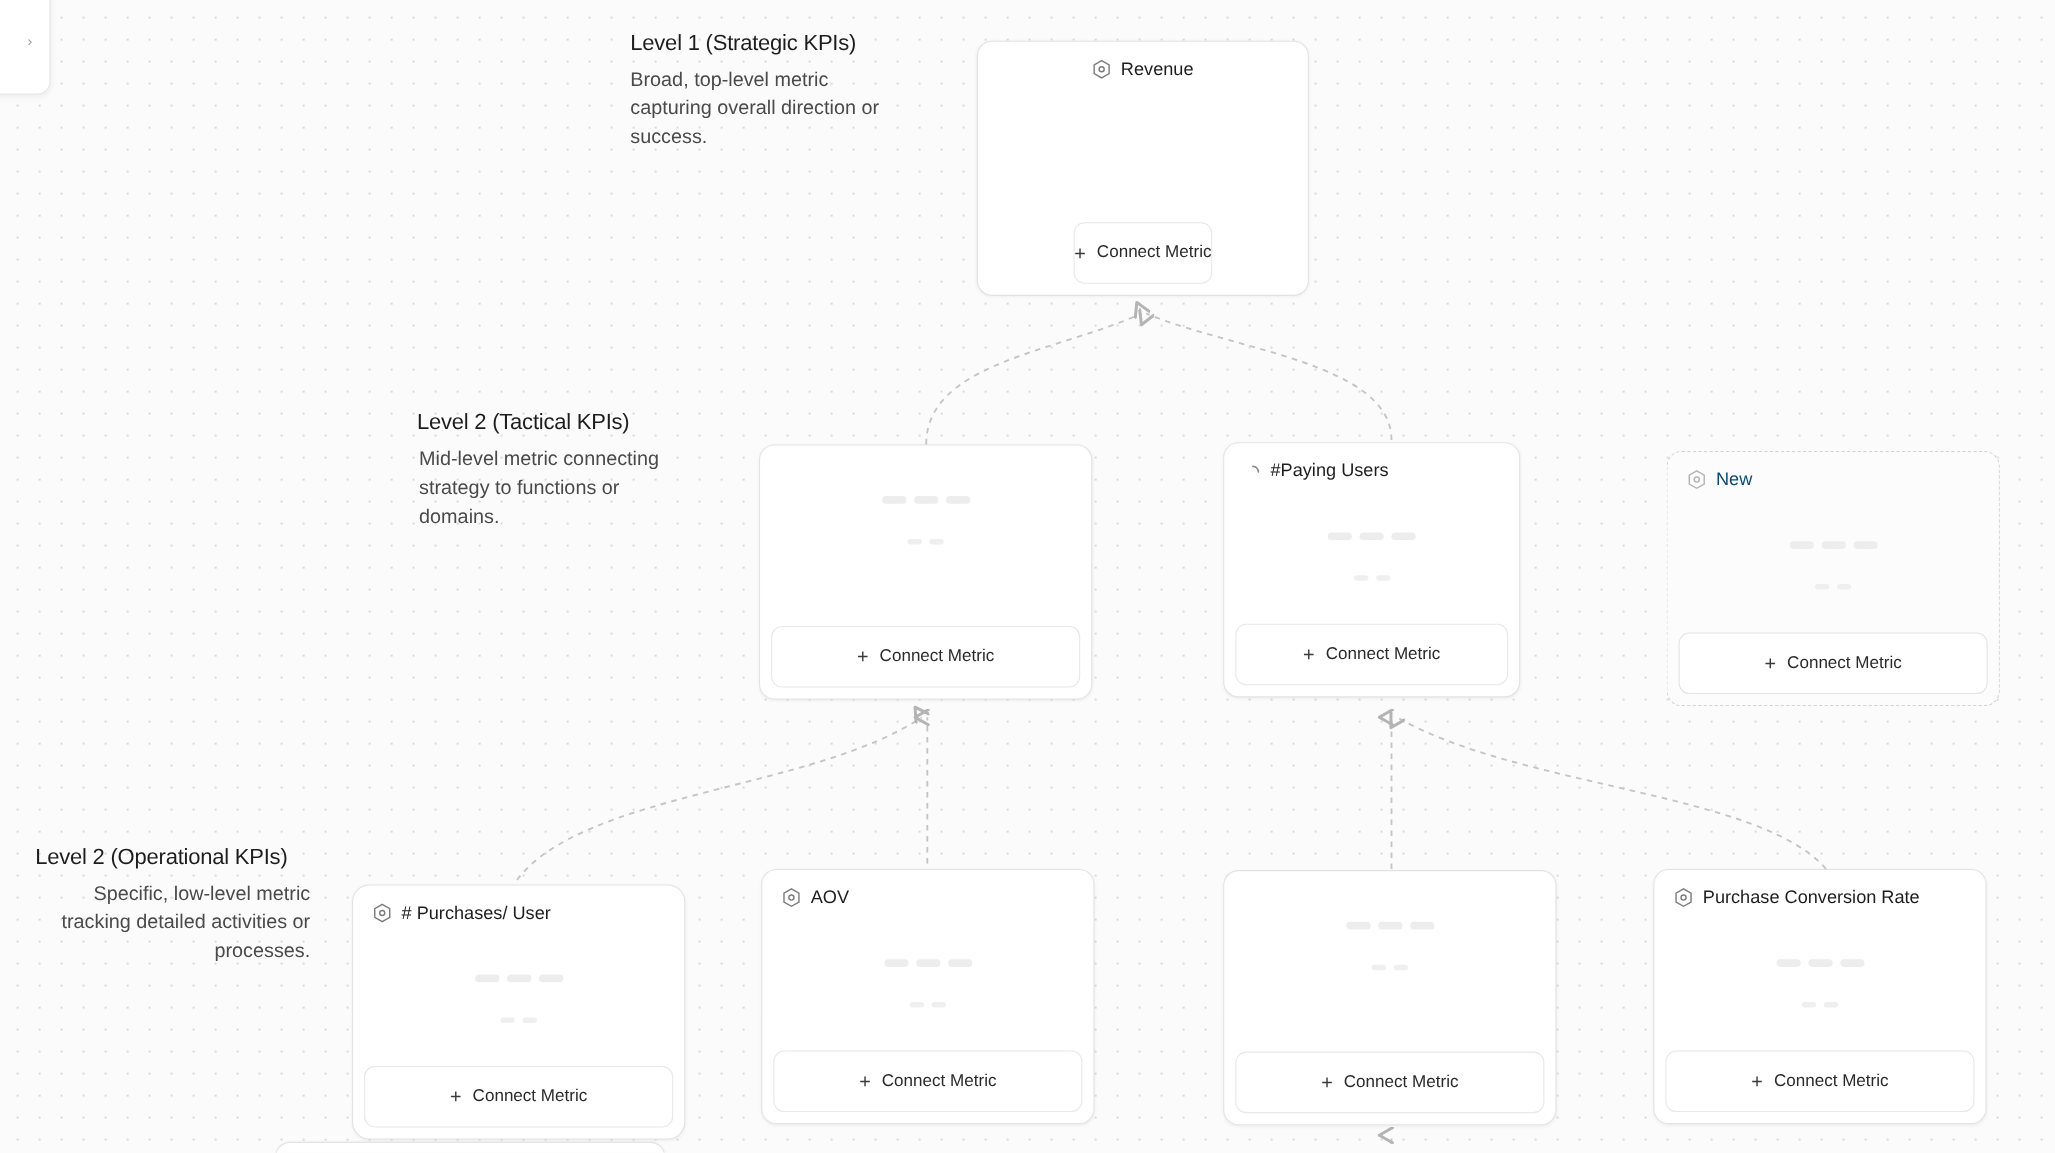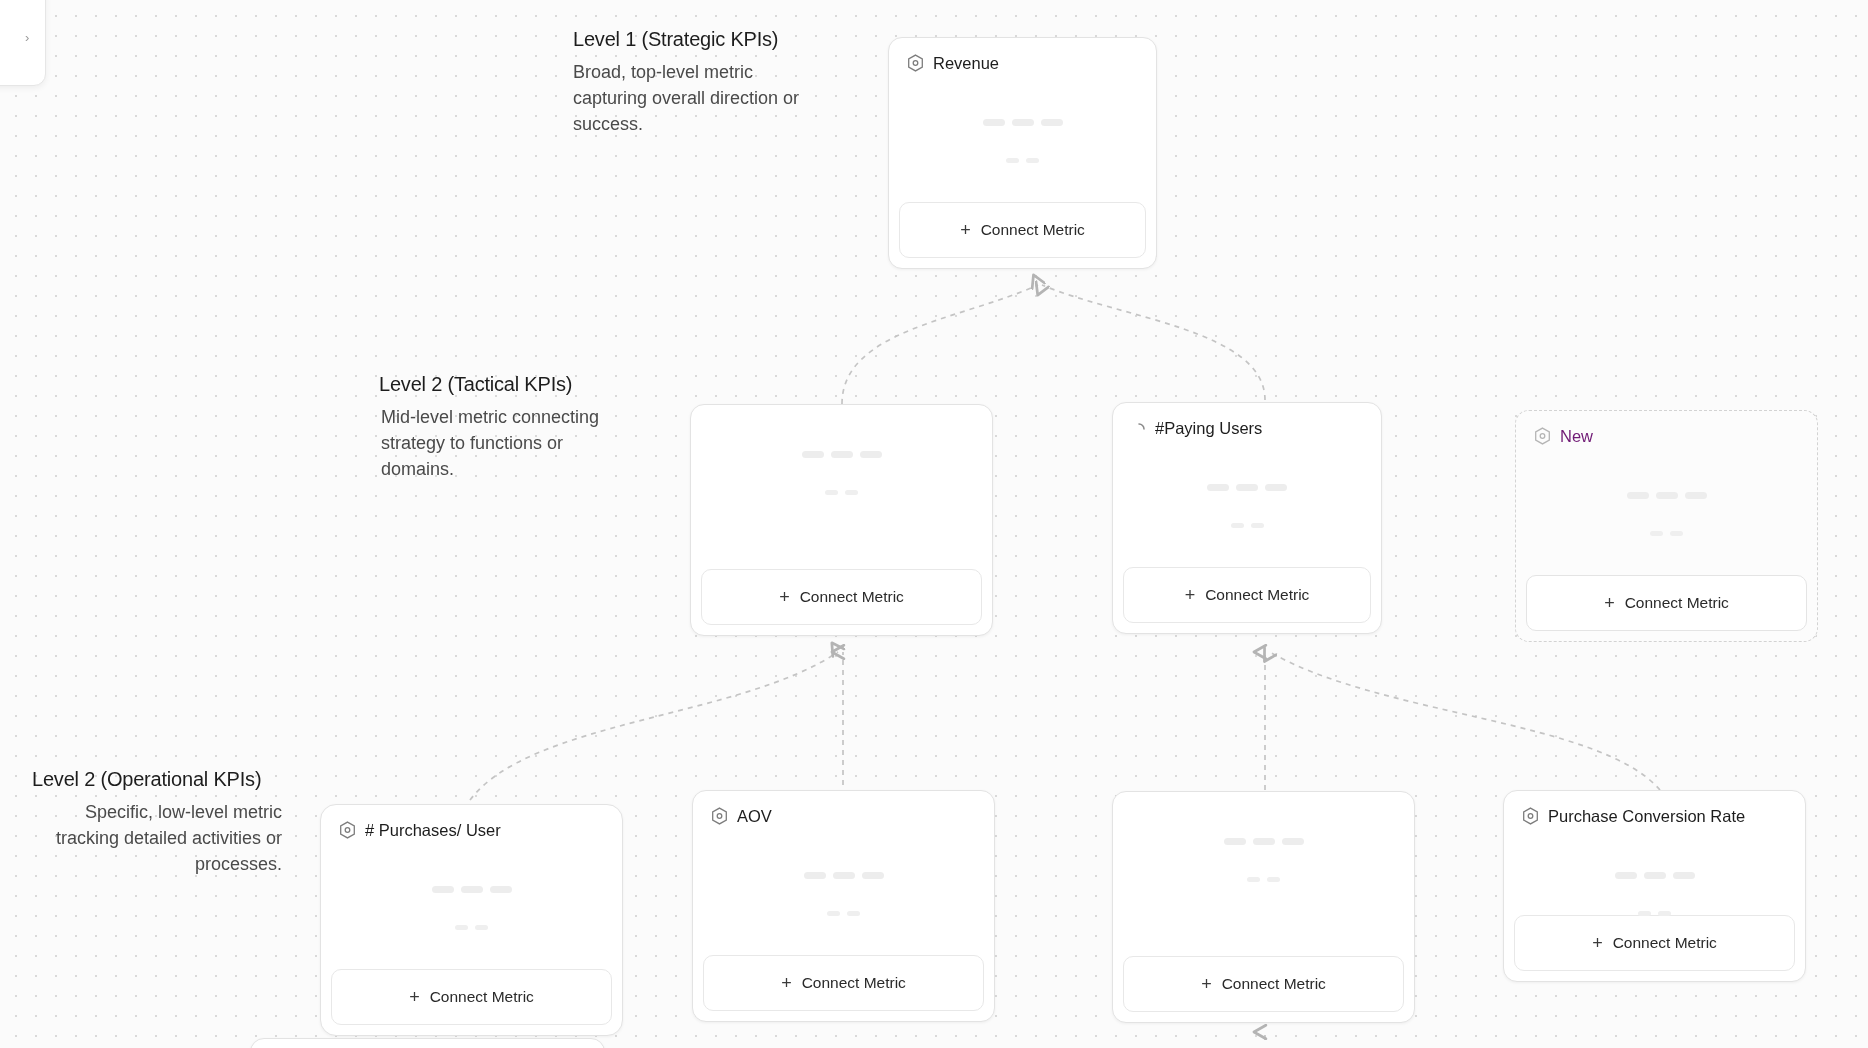--- a/index.html
+++ b/index.html
@@ -95,21 +95,21 @@
     display: flex;
     align-items: center;
     gap: 9px;
     padding: 16px 18px 0 18px;
   }
   .card-title {
     font-size: 16.5px;
     color: #1d1d1d;
     white-space: nowrap;
   }
-  .card.ghost .card-title { color: #701a75; }
+  .card.ghost .card-title { color: #0c4a6e; }
   .hex-icon { display:block; }
   .card-body {
     flex: 1;
     position: relative;
   }
   .skeleton-row {
     position: absolute;
     left: 0;
     right: 0;
     display: flex;
@@ -196,21 +196,21 @@
   <div class="level-label" style="left:379px; top:373px;">
     <div class="level-title">Level 2 (Tactical KPIs)</div>
     <div class="level-desc" style="margin-left:2px;">Mid-level metric connecting strategy to functions or domains.</div>
   </div>
 
   <div class="level-label" style="left:32px; top:768px;">
     <div class="level-title">Level 2 (Operational KPIs)</div>
     <div class="level-desc" style="margin-left:0px;text-align:right;">Specific, low-level metric tracking detailed activities or processes.</div>
   </div>
 
-  <div class="card" style="left:888px; top:37px; width:269px; height:232px;">
+  <div class="card" style="left:888px; top:37px; width:302px; height:232px;align-items:center;">
     <div class="card-head">
       <span>
         <svg class="hex-icon" width="17" height="19" viewBox="0 0 17 19">
             <path d="M8.5 1.1 15.3 5v8L8.5 16.9 1.7 13V5z" fill="none" stroke="#7d7d7d" stroke-width="1.3"></path>
             <circle cx="8.5" cy="9" r="2.3" fill="none" stroke="#7d7d7d" stroke-width="1.3"></circle>
           </svg>
       </span>
       <span class="card-title">Revenue</span>
     </div>
     <div class="card-body">
@@ -366,21 +366,21 @@
           <span class="sk sm"></span>
           <span class="sk sm"></span>
         </div>
     </div>
     <div class="connect-btn">
       <span class="plus">+</span>
       <span>Connect Metric</span>
     </div>
   </div>
 
-  <div class="card" style="left:1503px; top:790px; width:303px; height:192px;">
+  <div class="card" style="left:1503px; top:790px; width:303px; height:232px;">
     <div class="card-head">
       <span>
         <svg class="hex-icon" width="17" height="19" viewBox="0 0 17 19">
             <path d="M8.5 1.1 15.3 5v8L8.5 16.9 1.7 13V5z" fill="none" stroke="#7d7d7d" stroke-width="1.3"></path>
             <circle cx="8.5" cy="9" r="2.3" fill="none" stroke="#7d7d7d" stroke-width="1.3"></circle>
           </svg>
       </span>
       <span class="card-title">Purchase Conversion Rate</span>
     </div>
     <div class="card-body">

